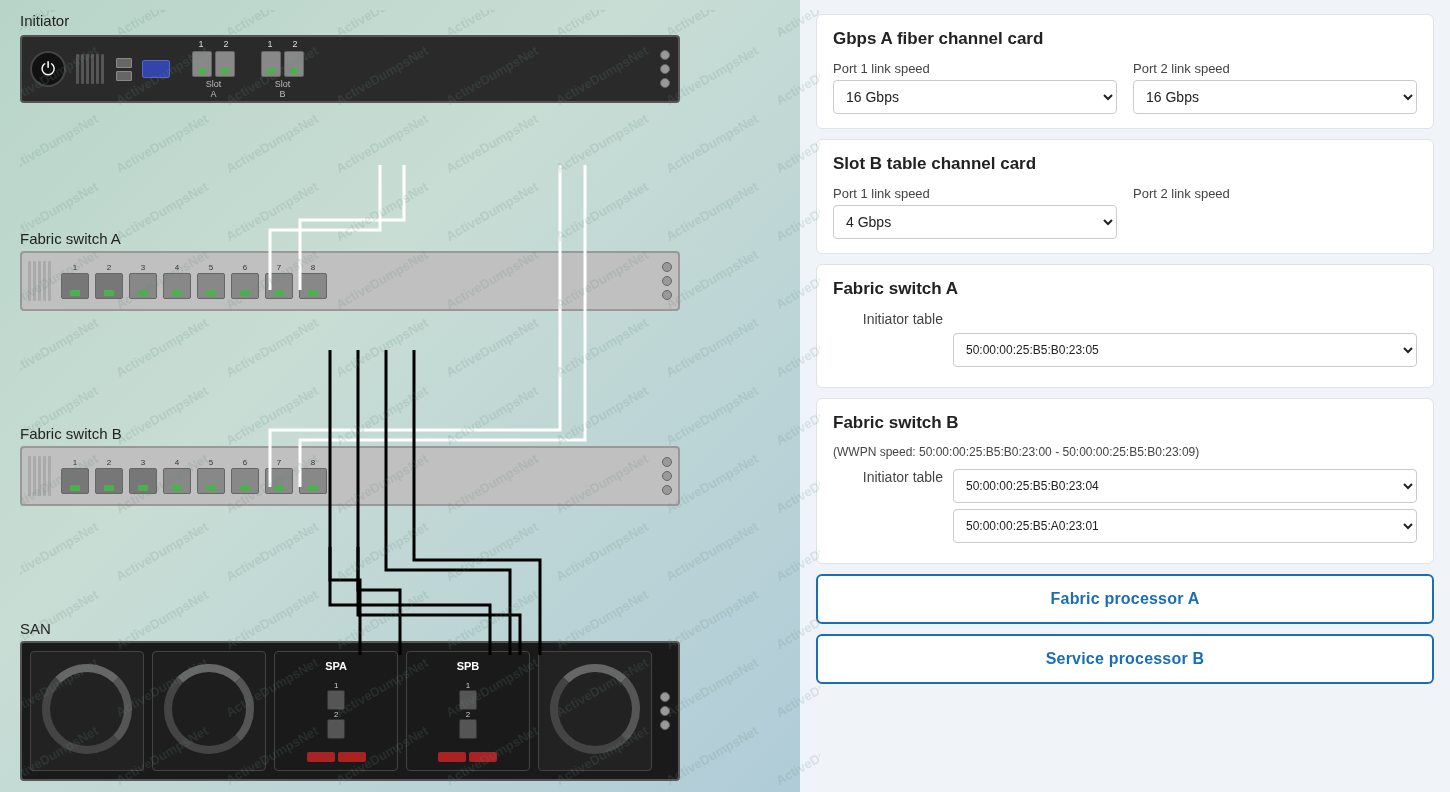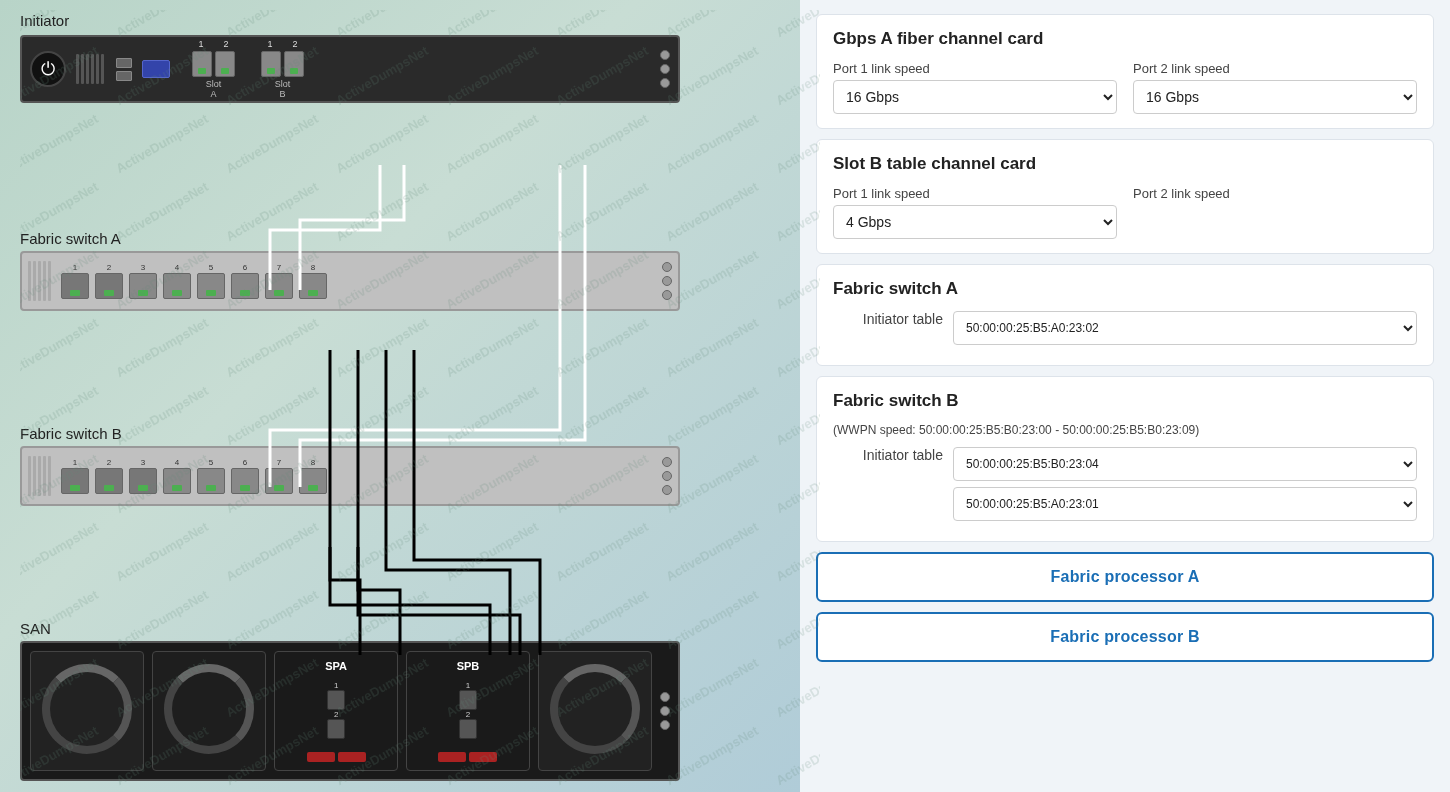--- a/index.html
+++ b/index.html
@@ -831,25 +831,27 @@
       <div class="speed-col">
         <div class="speed-label">Port 2 link speed</div>
       </div>
     </div>
   </div>
 
   <div class="card switch-card">
     <div class="card-title">Fabric switch A</div>
     <div class="initiator-row">
       <div class="initiator-label">Initiator table</div>
+    </div>
+    <div class="initiator-row">
+      <div class="initiator-label"></div>
       <select class="initiator-select">
-        <option value="50:00:00:25:B5:A0:23:00">50:00:00:25:B5:A0:23:00</option>
-        <option value="50:00:00:25:B5:A0:23:01">50:00:00:25:B5:A0:23:01</option>
-        <option value="50:00:00:25:B5:A0:23:02" selected="">50:00:00:25:B5:A0:23:02</option>
-        <option value="50:00:00:25:B5:A0:23:03">50:00:00:25:B5:A0:23:03</option>
+        <option value="50:00:00:25:B5:B0:23:04">50:00:00:25:B5:B0:23:04</option>
+        <option value="50:00:00:25:B5:B0:23:05" selected="">50:00:00:25:B5:B0:23:05</option>
+        <option value="50:00:00:25:B5:B0:23:06">50:00:00:25:B5:B0:23:06</option>
       </select>
     </div>
   </div>
 
   <div class="card switch-card">
     <div class="card-title">Fabric switch B</div>
     <div class="wwpn-info">(WWPN speed: 50:00:00:25:B5:B0:23:00 - 50:00:00:25:B5:B0:23:09)</div>
     <div class="initiator-row">
       <div class="initiator-label">Initiator table</div>
       <select class="initiator-select">
@@ -863,15 +865,15 @@
       <select class="initiator-select">
         <option value="50:00:00:25:B5:A0:23:00">50:00:00:25:B5:A0:23:00</option>
         <option value="50:00:00:25:B5:A0:23:01" selected="">50:00:00:25:B5:A0:23:01</option>
         <option value="50:00:00:25:B5:A0:23:02">50:00:00:25:B5:A0:23:02</option>
       </select>
     </div>
   </div>
 
   <button class="service-processor-btn">Fabric processor A</button>
 
-  <button class="service-processor-btn active">Fabric processor B</button>
+  <button class="service-processor-btn active">Service processor B</button>
 
 </div>
 
 </body></html>

